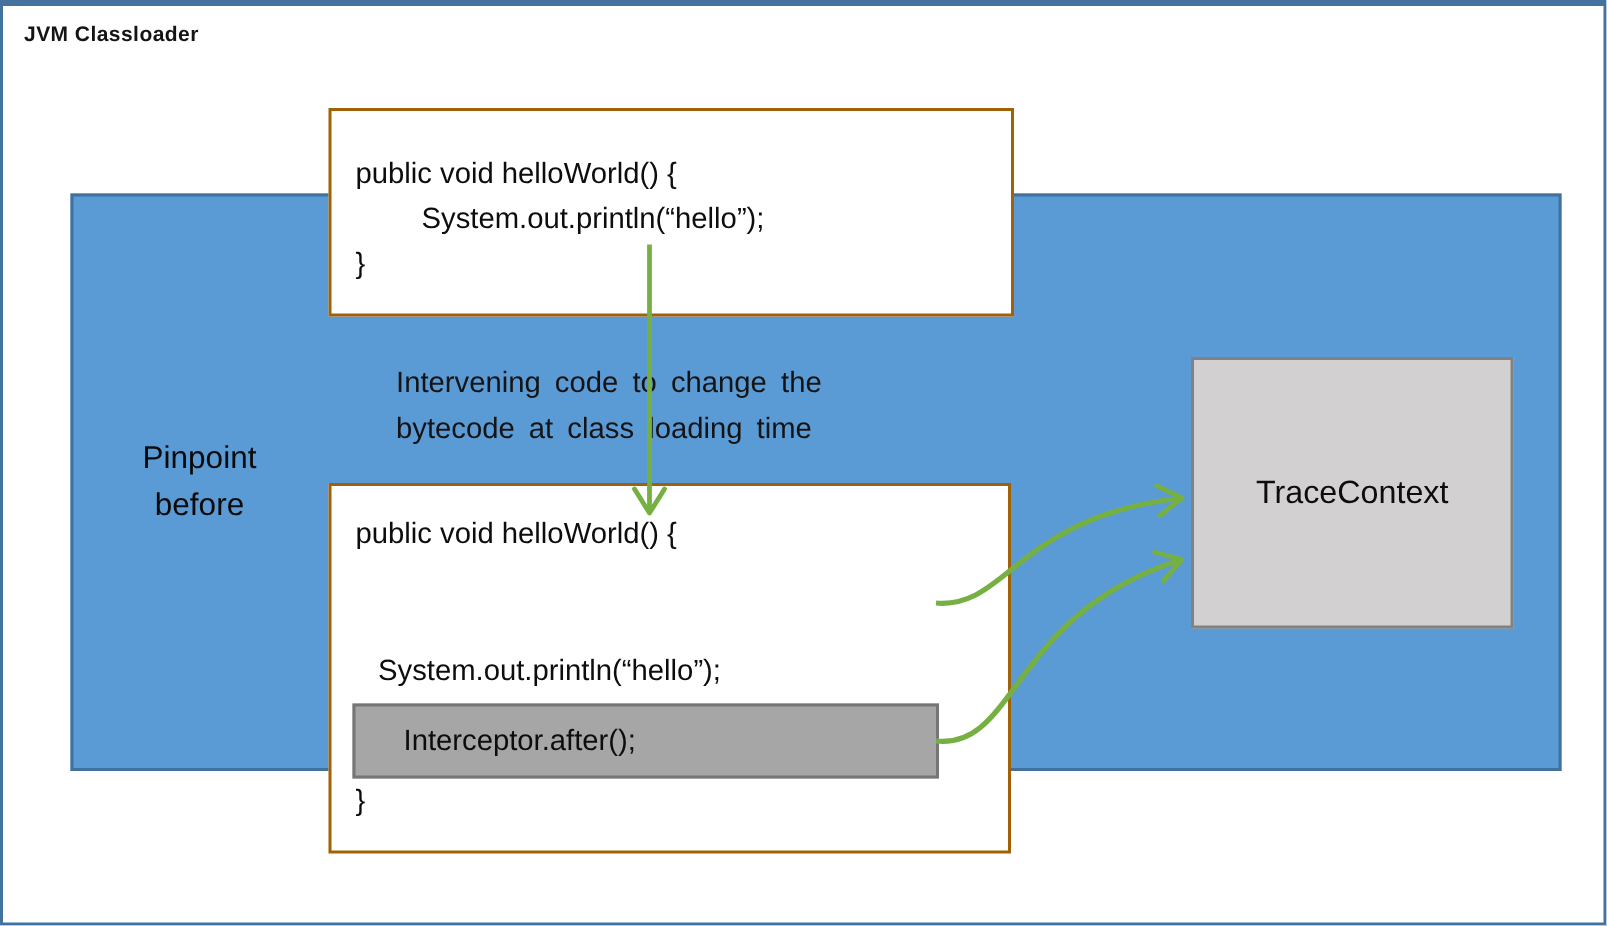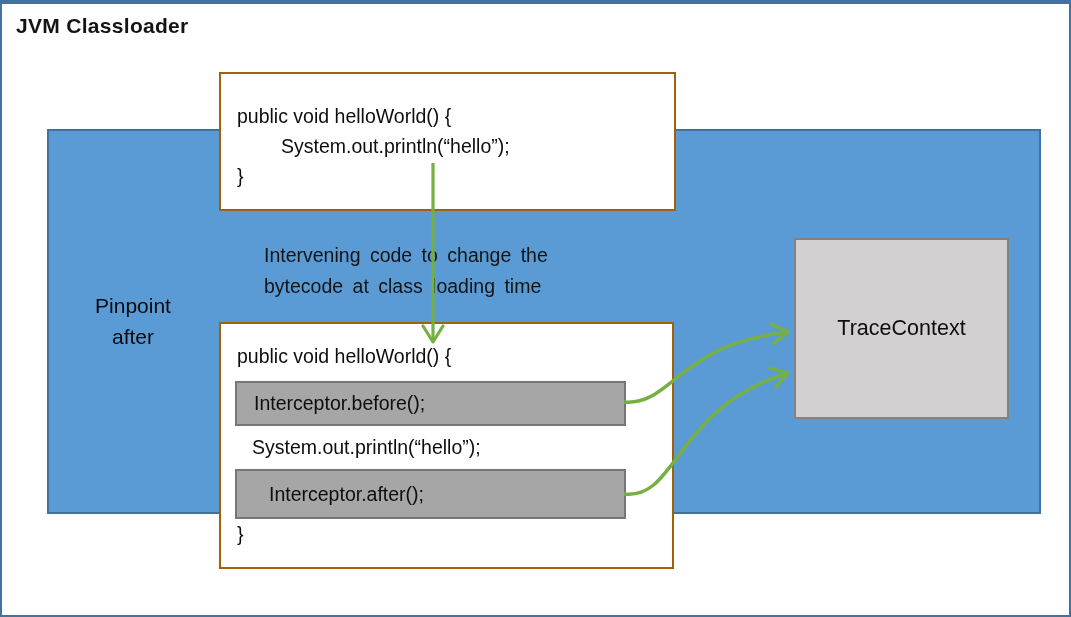--- a/index.html
+++ b/index.html
@@ -4,21 +4,21 @@
 <style>
   html, body { margin:0; padding:0; background:#ffffff; }
   .canvas {
     position:relative; width:1071px; height:617px; background:#ffffff;
     border-style:solid; border-color:#44729F; border-width:4px 2px 2px 2px;
     box-sizing:border-box; overflow:hidden;
     font-family:"Liberation Sans","DejaVu Sans",sans-serif; color:#0d0d0d;
   }
   .title {
     position:absolute; left:14px; top:10px;
-    font-size:21px; font-weight:bold; color:#141414; letter-spacing:0.3px;
+    font-size:14px; font-weight:bold; color:#141414; letter-spacing:0.3px;
   }
   .agent-rect {
     position:absolute; left:45px; top:125px; width:994px; height:385px;
     background:#5B9BD5; border:2px solid #41719C; box-sizing:border-box; z-index:1;
   }
   .agent-label {
     position:absolute; left:56px; top:286px; width:150px; z-index:2;
     text-align:center; font-size:21px; font-weight:normal; line-height:31px; color:#0a0a0a;
   }
   .annotation {
@@ -60,39 +60,36 @@
 <body>
 
 <div class="canvas">
 
   <div class="title">JVM Classloader</div>
 
   <div class="agent-rect"></div>
 
   <div class="agent-label">
     <span>Pinpoint</span><br>
-    <span>after</span>
+    <span>before</span>
   </div>
 
   <div class="annotation">
     <span>Intervening code to change the</span><br>
     <span>bytecode at class loading time</span>
   </div>
 
   <div class="code-box top">
     <div class="code-line l1">public void helloWorld() {</div>
     <div class="code-line l2">System.out.println(“hello”);</div>
     <div class="code-line l3">}</div>
   </div>
 
   <div class="code-box bottom">
     <div class="code-line l1">public void helloWorld() {</div>
-    <div class="interceptor before">
-      <span>Interceptor.before();</span>
-    </div>
     <div class="code-line lp">System.out.println(“hello”);</div>
     <div class="interceptor after">
       <span>Interceptor.after();</span>
     </div>
     <div class="code-line lc">}</div>
   </div>
 
   <div class="trace-box">
     <span>TraceContext</span>
   </div>

